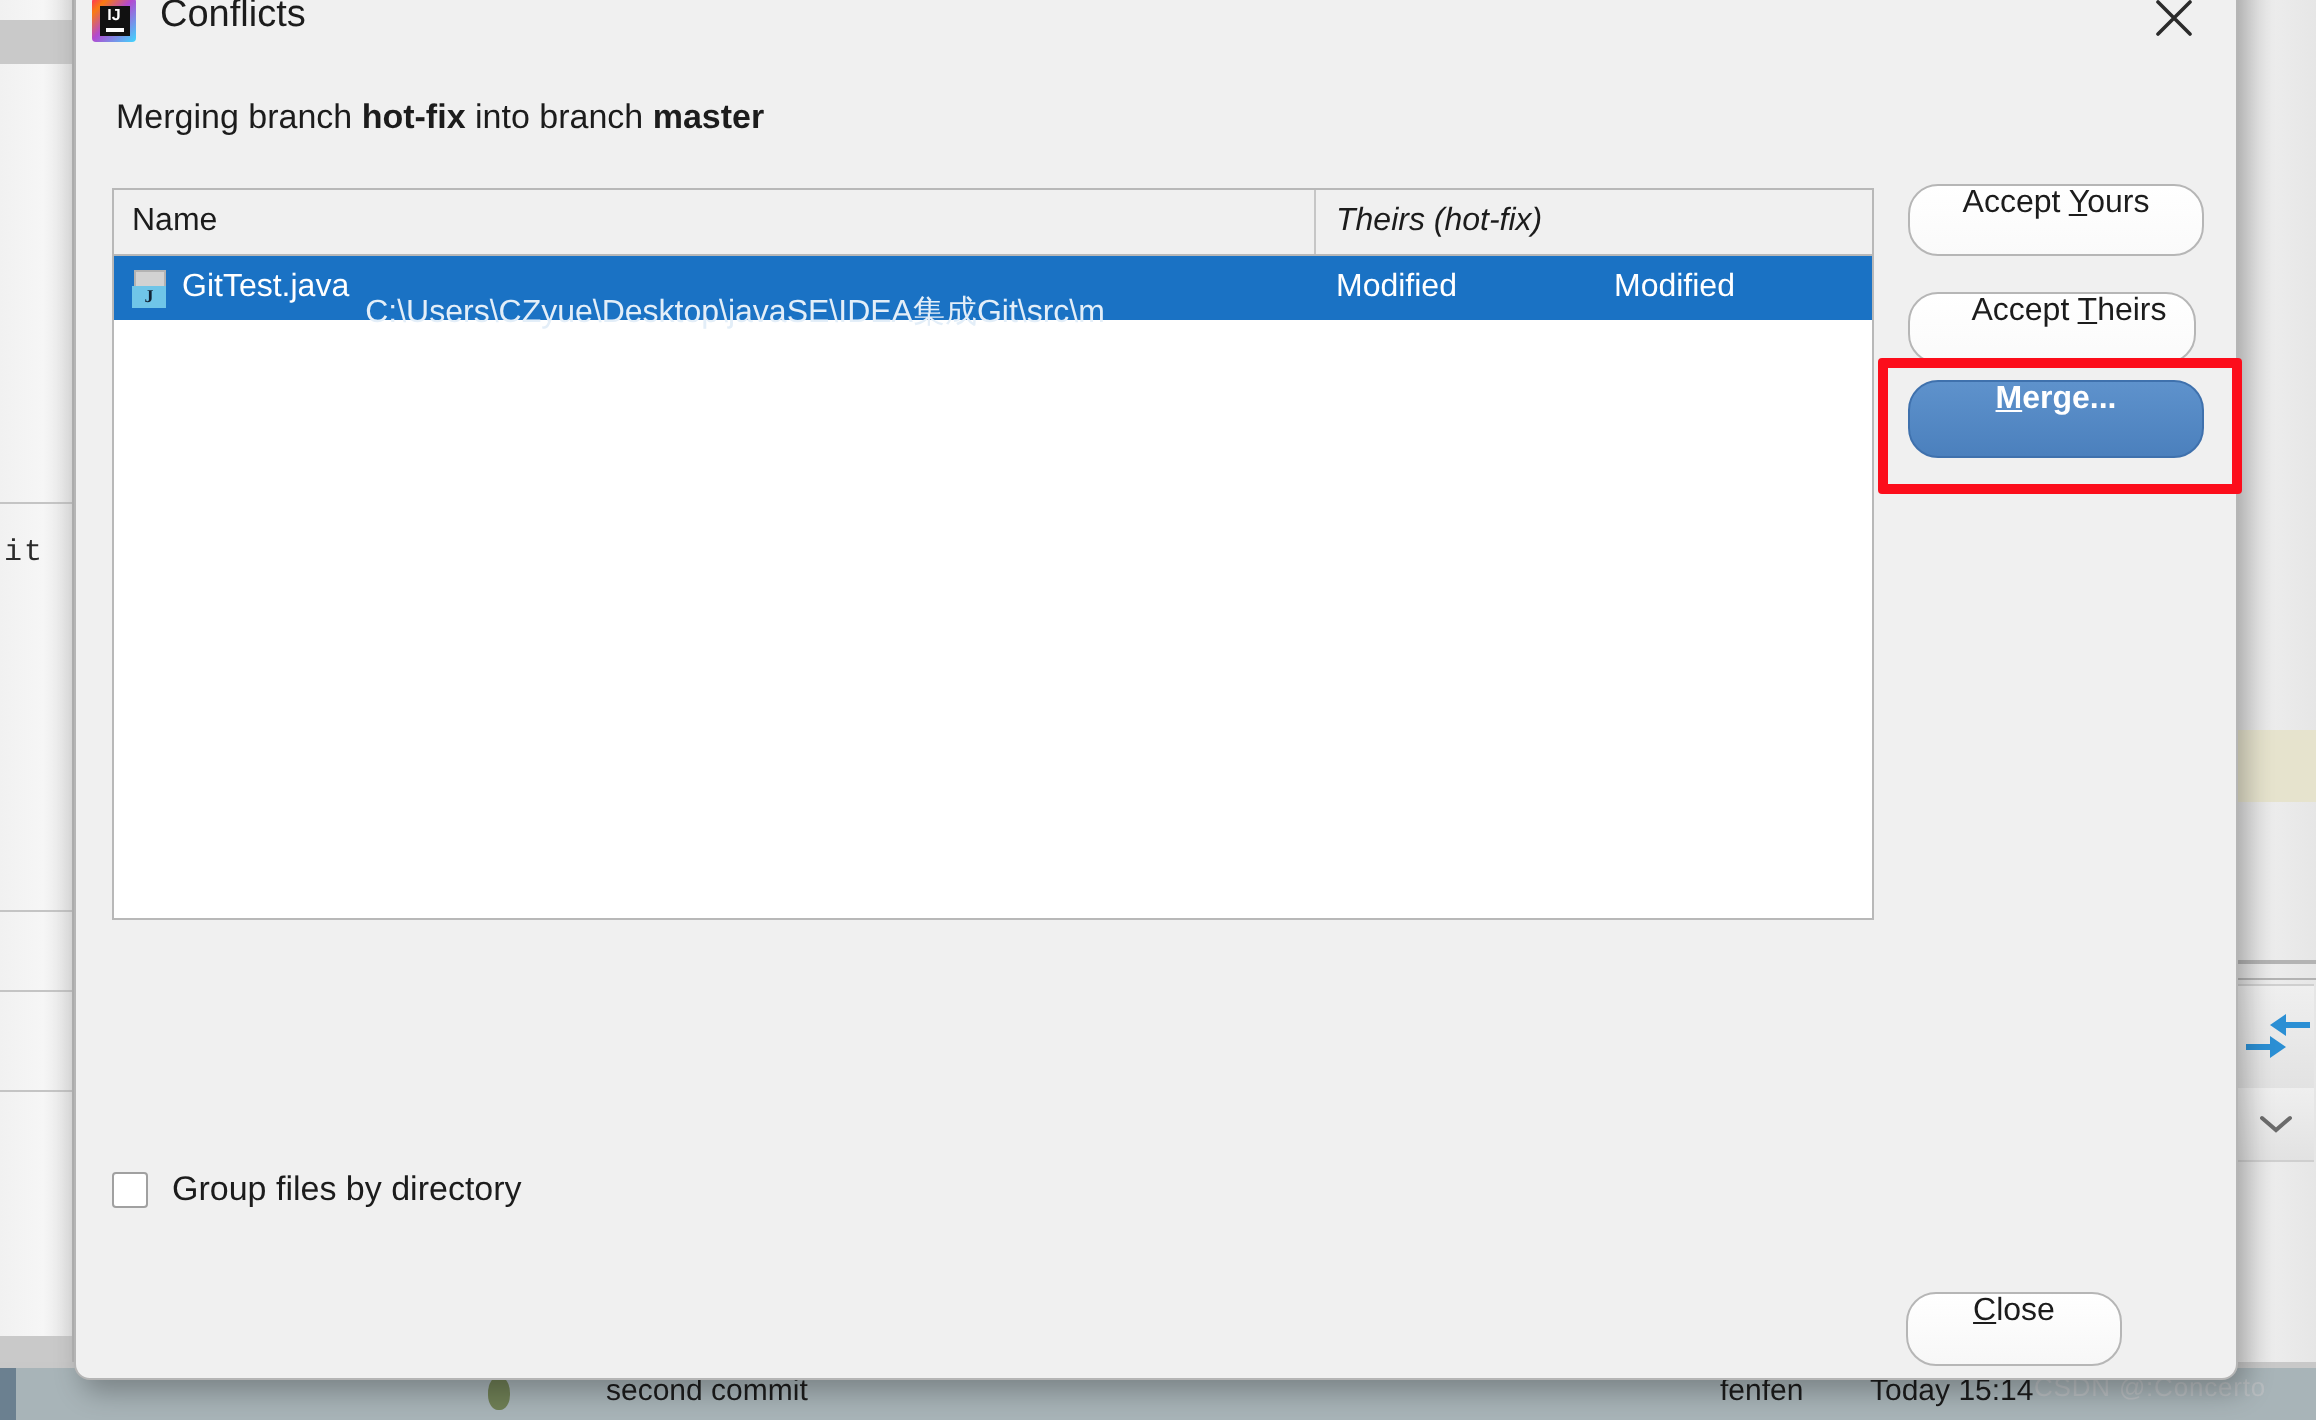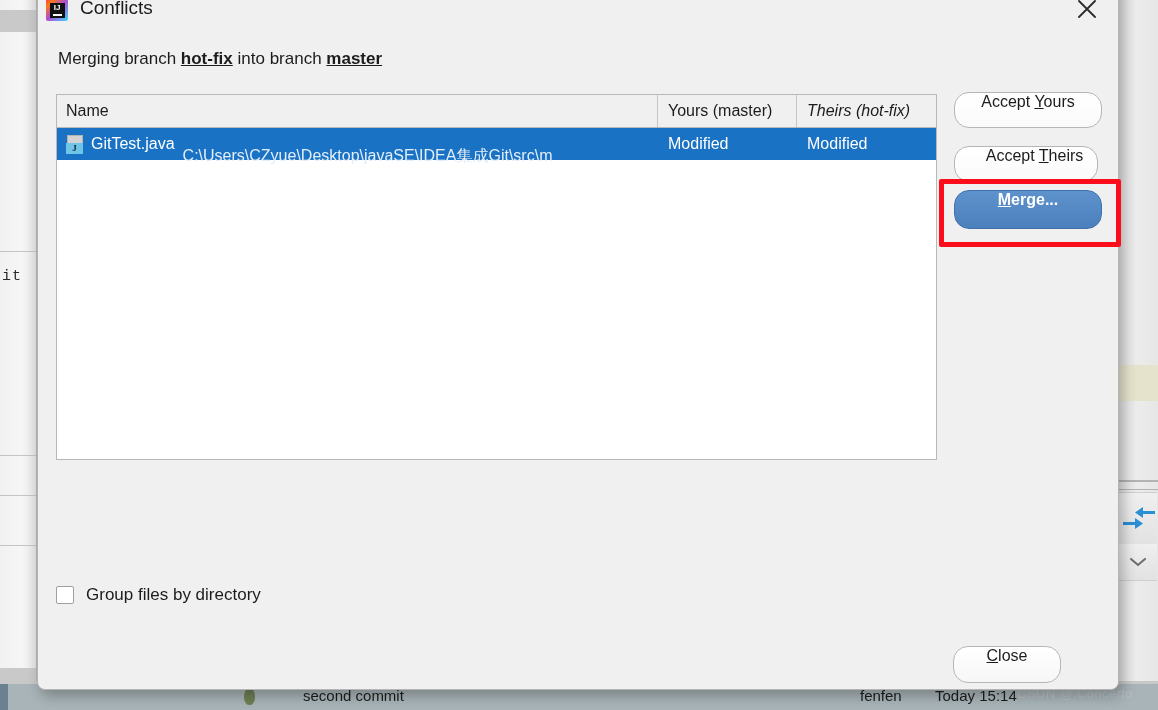--- a/index.html
+++ b/index.html
@@ -219,21 +219,21 @@
     cursor: pointer;
   }
 
   .merge-desc {
     position: absolute;
     left: 20px;
     top: 72px;
     font-size: 17px;
     color: #1c1c1c;
   }
-  .merge-desc b { font-weight: bold; text-decoration: underline; }
+  .merge-desc b { font-weight: bold; }
 
   
   .table-wrap {
     position: absolute;
     left: 18px;
     top: 117px;
     width: 881px;
     height: 366px;
     background: #ffffff;
     border: 1px solid #b8b8b8;
@@ -440,21 +440,20 @@
     </div>
   </div>
 
   <div class="merge-desc">
     <span>Merging branch </span><b>hot-fix</b><span> into branch </span><b>master</b>
   </div>
 
   <div class="table-wrap">
     <div class="thead">
       <div class="th name">Name</div>
-      <div class="th yours">Yours (master)</div>
       <div class="th theirs">Theirs (hot-fix)</div>
     </div>
 
     <div class="trow">
       <div class="cell-name">
         <span class="java-icon">
           <span class="page"></span>
           <span class="badge">J</span>
         </span>
         <span class="file-name">GitTest.java</span>

